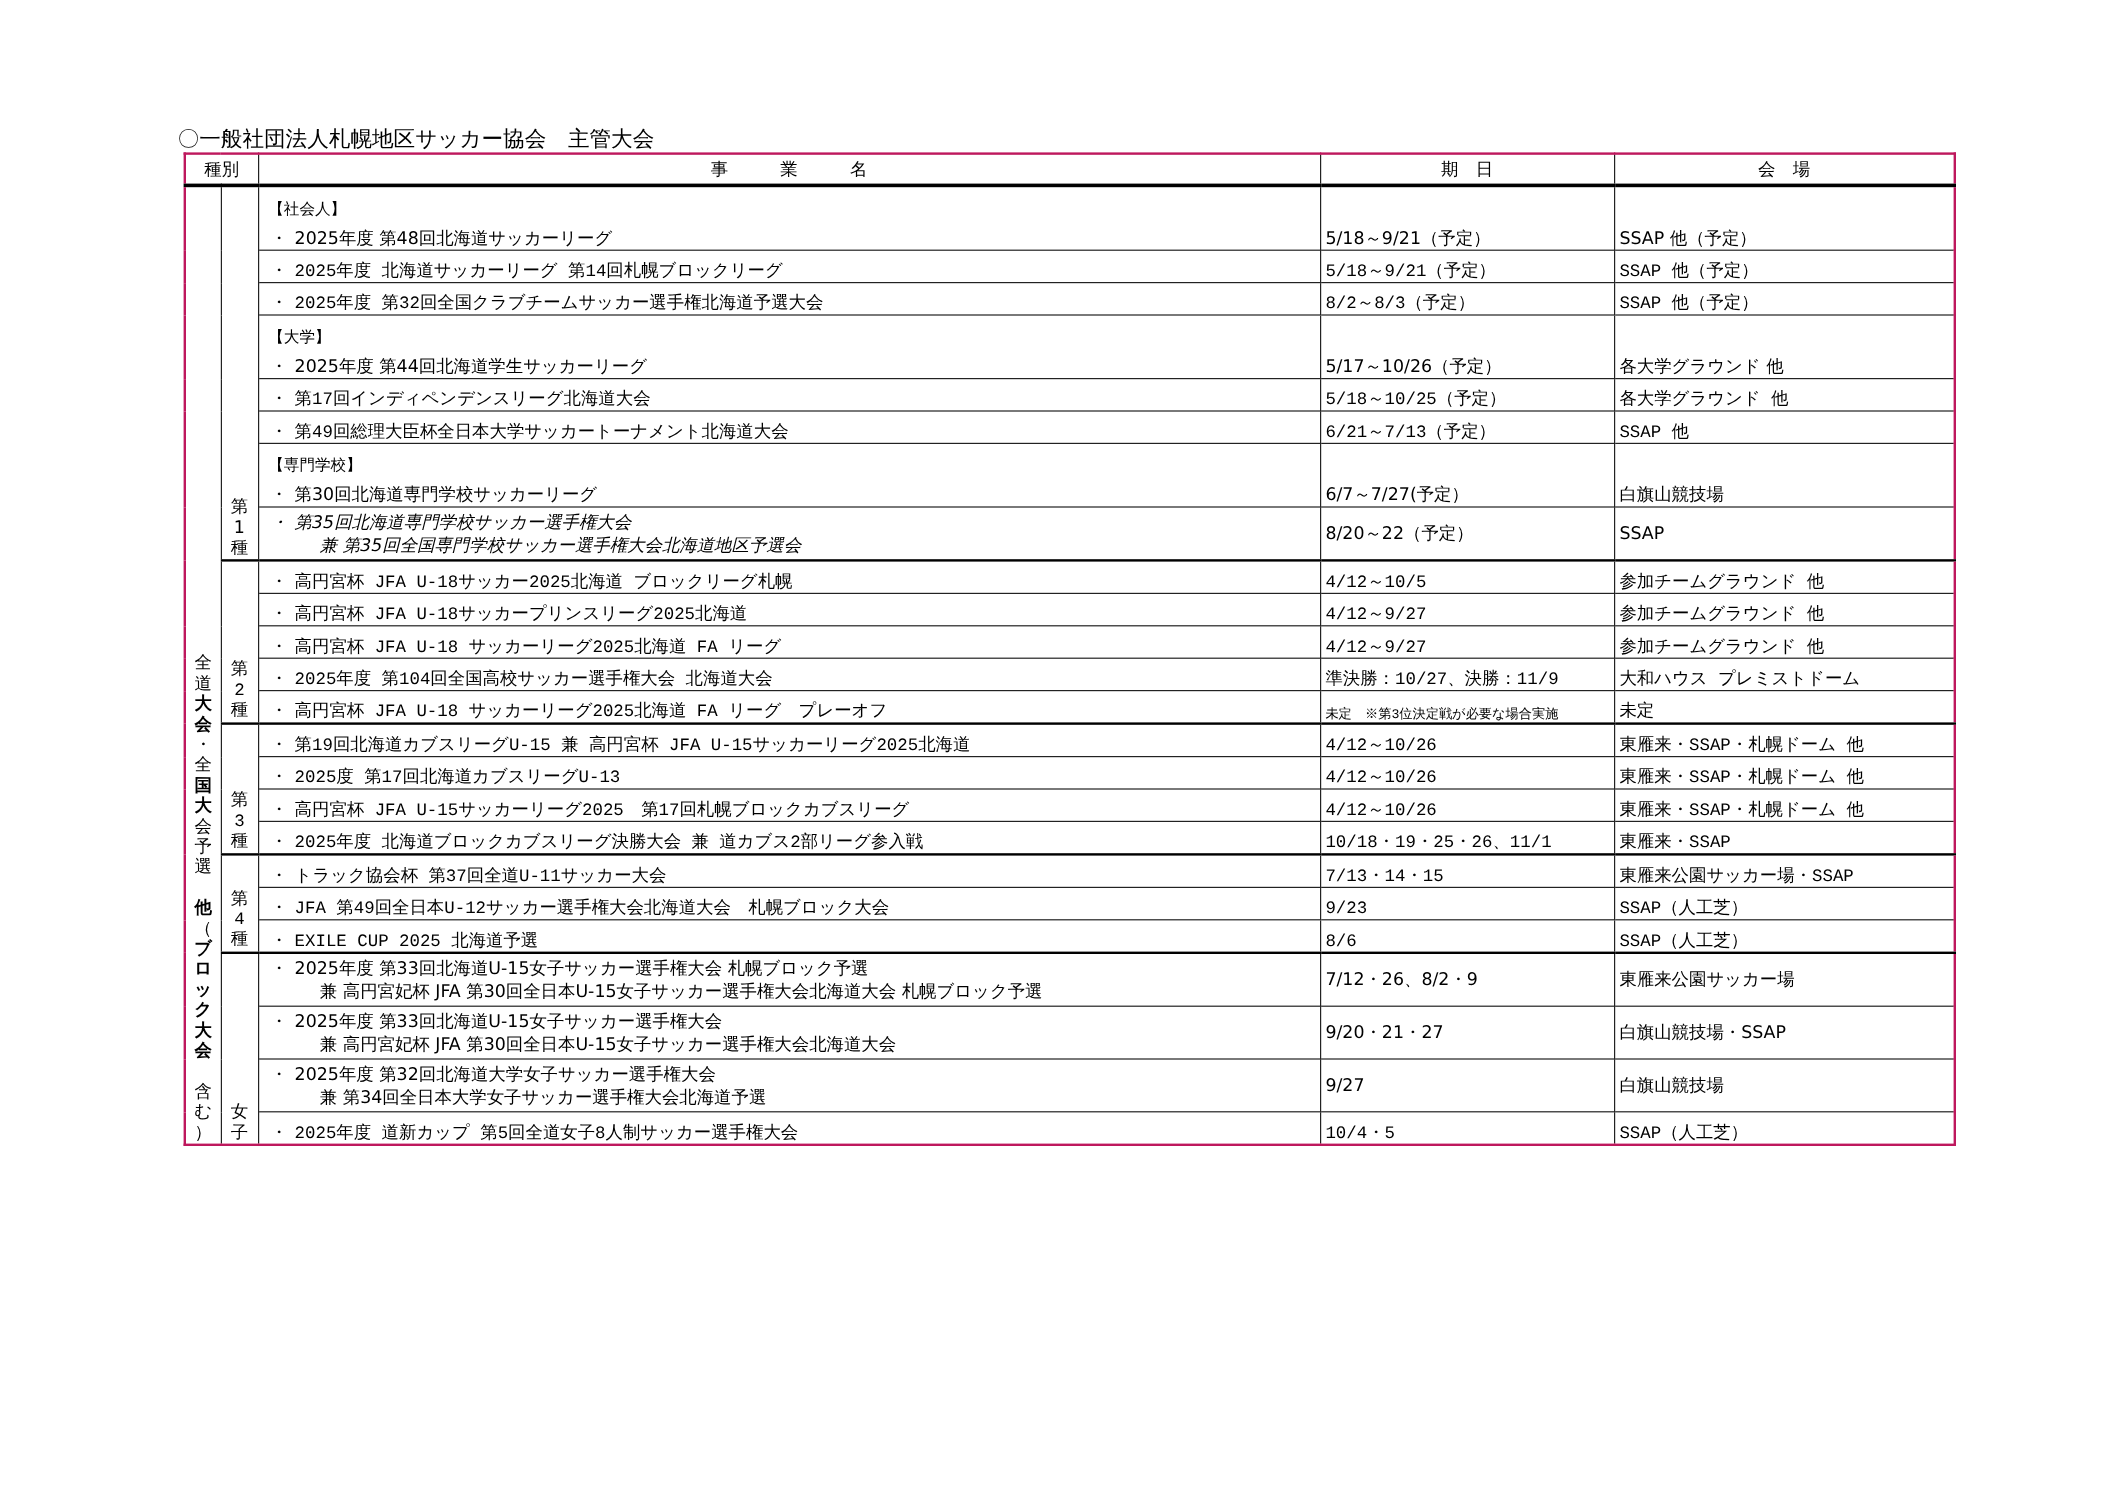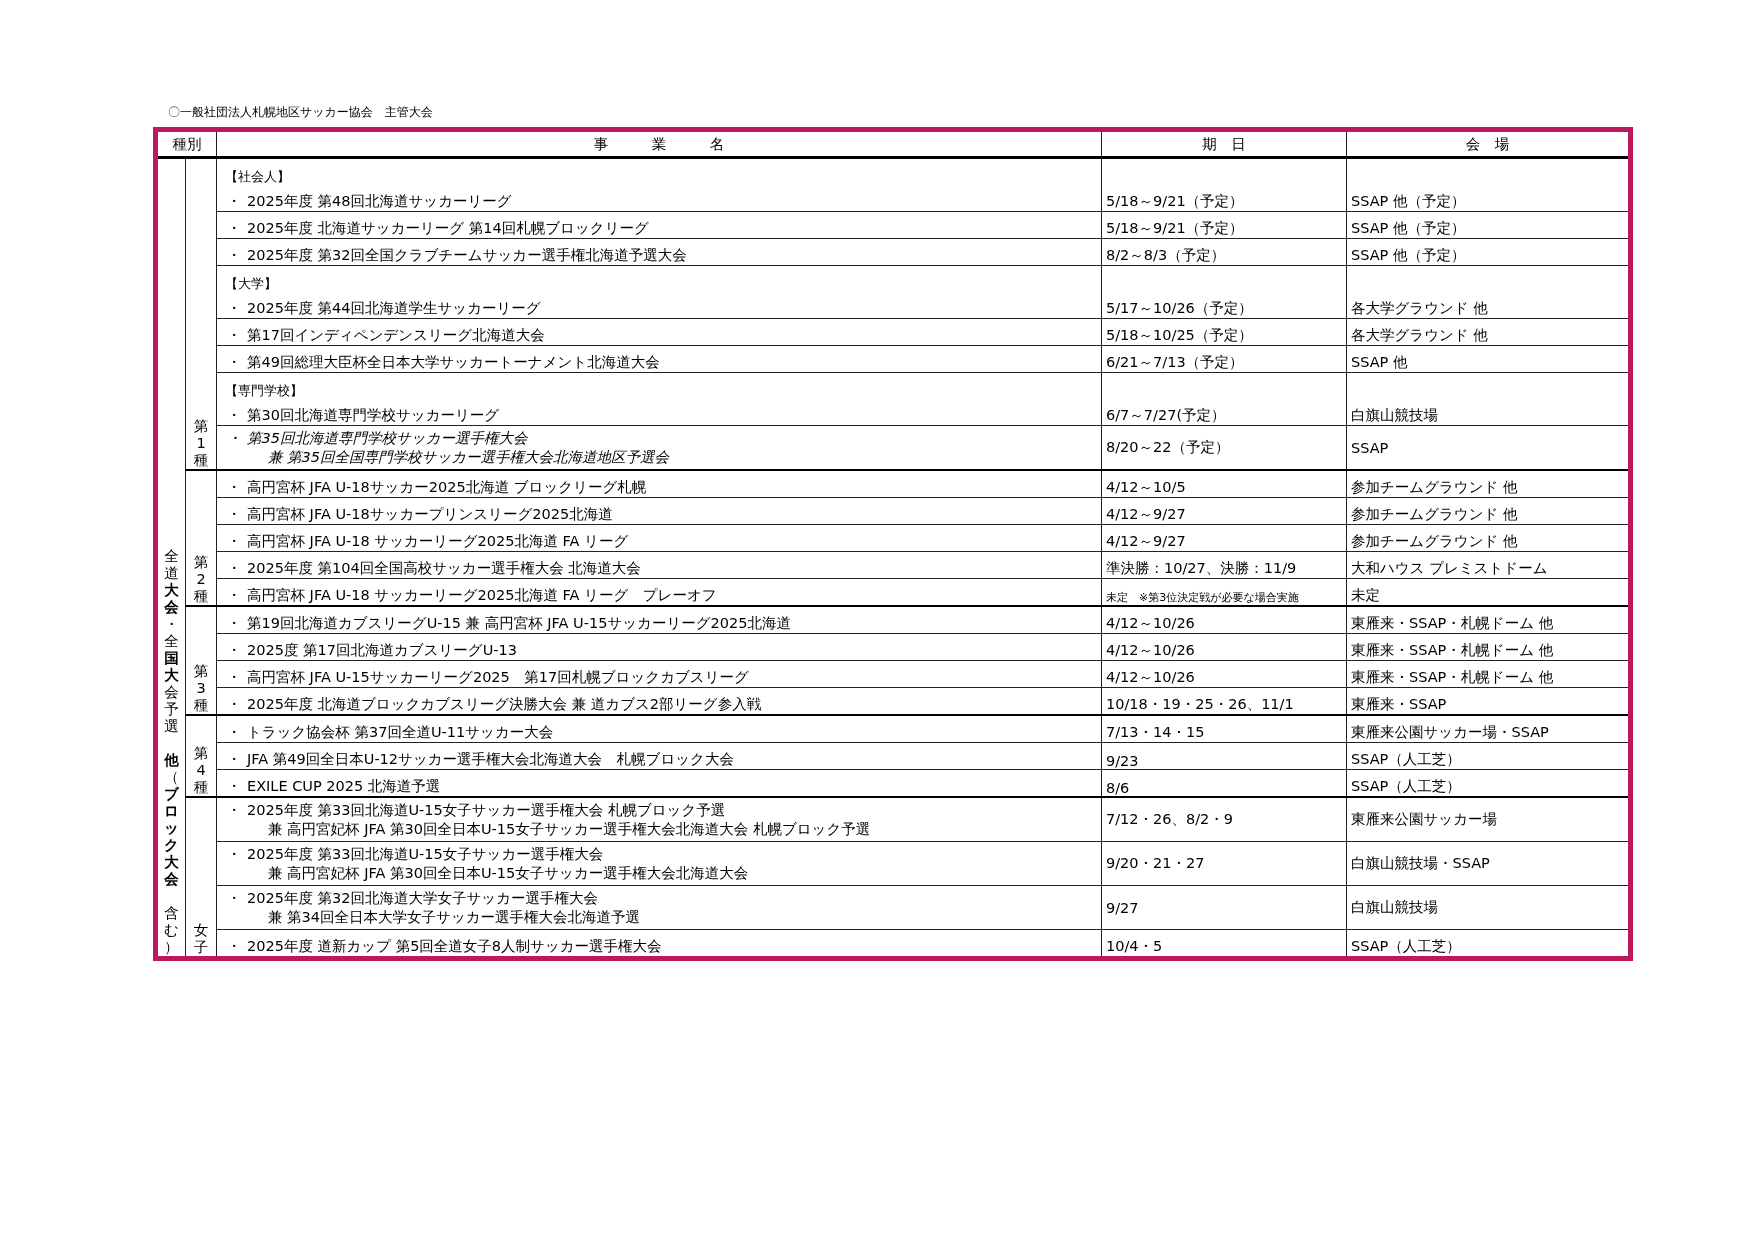--- a/index.html
+++ b/index.html
@@ -1,34 +1,34 @@
 <!DOCTYPE html>
 <html><head>
 <meta charset="utf-8">
 <style>
   html, body { margin:0; padding:0; background:#fff; }
   body { width:1754px; height:1240px; position:relative; overflow:hidden;
          font-family:"DejaVu Sans", "Liberation Sans", sans-serif; color:#000; }
-  .title { position:absolute; left:168px; top:104px; font-size:12px; letter-spacing:0px; }
+  .title { position:absolute; left:148px; top:104px; font-size:18px; letter-spacing:0px; }
   table.sched { position:absolute; left:153px; top:127px; width:1475px;
-         border-collapse:collapse; border:5px solid #be185d; table-layout:fixed; }
+         border-collapse:collapse; border:2px solid #be185d; table-layout:fixed; }
   table.sched td, table.sched th { border:1px solid #222; padding:0 4px; font-size:14.5px;
          font-weight:normal; white-space:nowrap; overflow:hidden; vertical-align:bottom; }
   table.sched th { height:24px; text-align:center; border-bottom:3px solid #000; vertical-align:middle; }
   th.h-kind, td.k1, td.k2 { padding:0; }
   td.k1, td.k2 { text-align:center; vertical-align:middle; font-size:15px; line-height:17px; }
   td.k1 { border-right:1px solid #000; }
   td.k2 { border-right:2px solid #000; }
   .vt { display:inline-block; width:18px; word-break:break-all; white-space:normal; }
   .vt .c { display:block; }
   .vt .b { font-weight:bold; }
   td.ev { padding-left:6px; }
   td.ev .bul { display:inline-block; width:26px; text-align:center; }
   td.ev .sub { display:block; padding-left:47px; }
-  tr.r1 td { height:26px; }
+  tr.r1 td { height:26px;font-family:Liberation Mono, monospace; }
   tr.r2 td { height:43px; }
   tr.r1a td { height:52px; }
   tr.cat td.ev { vertical-align:bottom; }
   .cat-label { display:block; padding-left:4px; margin-bottom:6px; font-size:13px; }
   tr.dot td.ev, tr.dot td.dt, tr.dot td.vn { border-bottom:1px dotted #444; }
   td.dt { font-size:14px; }
   td.dt.small { font-size:11px;border-radius:10px; }
   td.vn { font-size:15px; }
   tr.grp-top td.ev, tr.grp-top td.dt, tr.grp-top td.vn { border-top:2px solid #000; }
 </style>

